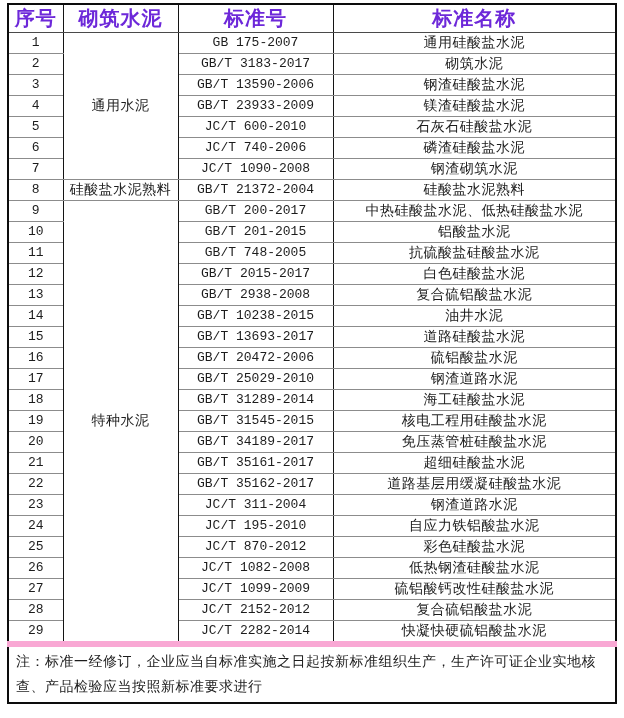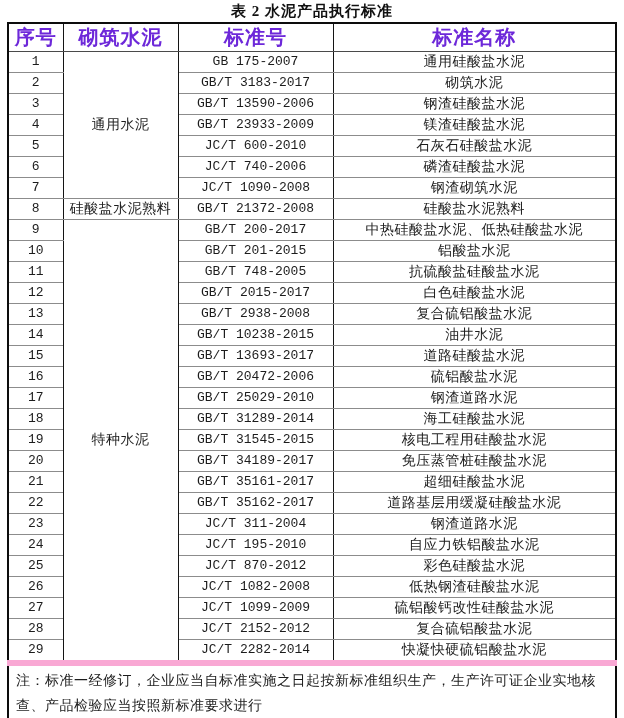--- a/index.html
+++ b/index.html
@@ -78,21 +78,20 @@
     padding: 2px 7px 3px 7px;
     border-top: 6px solid #f9a8d4;
     letter-spacing: 0.5px;
     height: auto;
   }
 </style>
 </head>
 <body>
 
 <div class="page">
-  <div class="doc-title">表 2 水泥产品执行标准</div>
 
   <table class="standards">
     <colgroup>
       <col class="c1">
         <col class="c2">
         <col class="c3">
         <col class="c4">
     </colgroup>
     <thead>
       <tr>
@@ -135,21 +134,21 @@
           <td class="c-name">磷渣硅酸盐水泥</td>
         </tr>
         <tr>
           <td class="c-no">7</td>
           <td class="c-std">JC/T 1090-2008</td>
           <td class="c-name">钢渣砌筑水泥</td>
         </tr>
         <tr>
           <td class="c-no">8</td>
           <td class="c-unit" rowspan="1">硅酸盐水泥熟料</td>
-          <td class="c-std">GB/T 21372-2008</td>
+          <td class="c-std">GB/T 21372-2004</td>
           <td class="c-name">硅酸盐水泥熟料</td>
         </tr>
         <tr>
           <td class="c-no">9</td>
           <td class="c-unit" rowspan="21">特种水泥</td>
           <td class="c-std">GB/T 200-2017</td>
           <td class="c-name">中热硅酸盐水泥、低热硅酸盐水泥</td>
         </tr>
         <tr>
           <td class="c-no">10</td>

